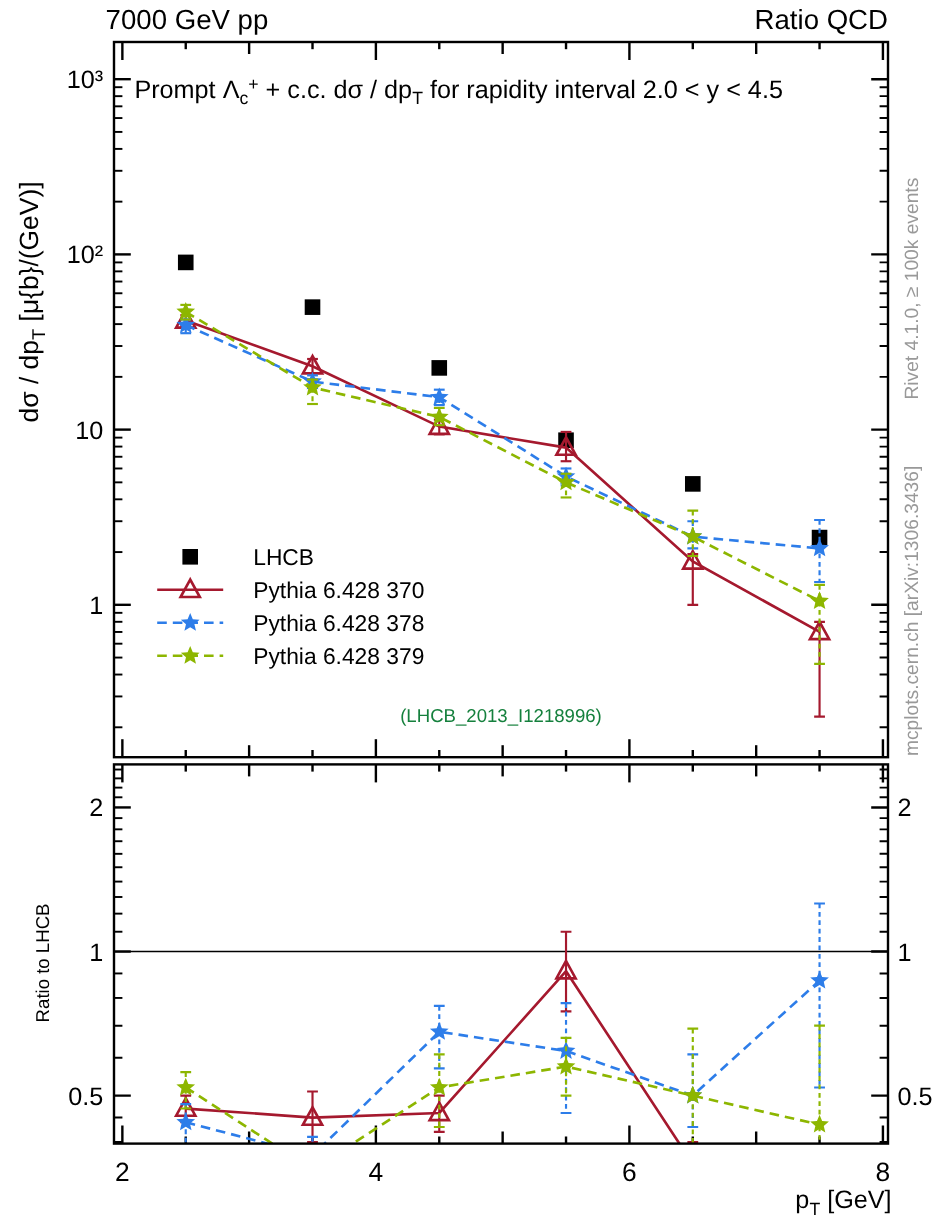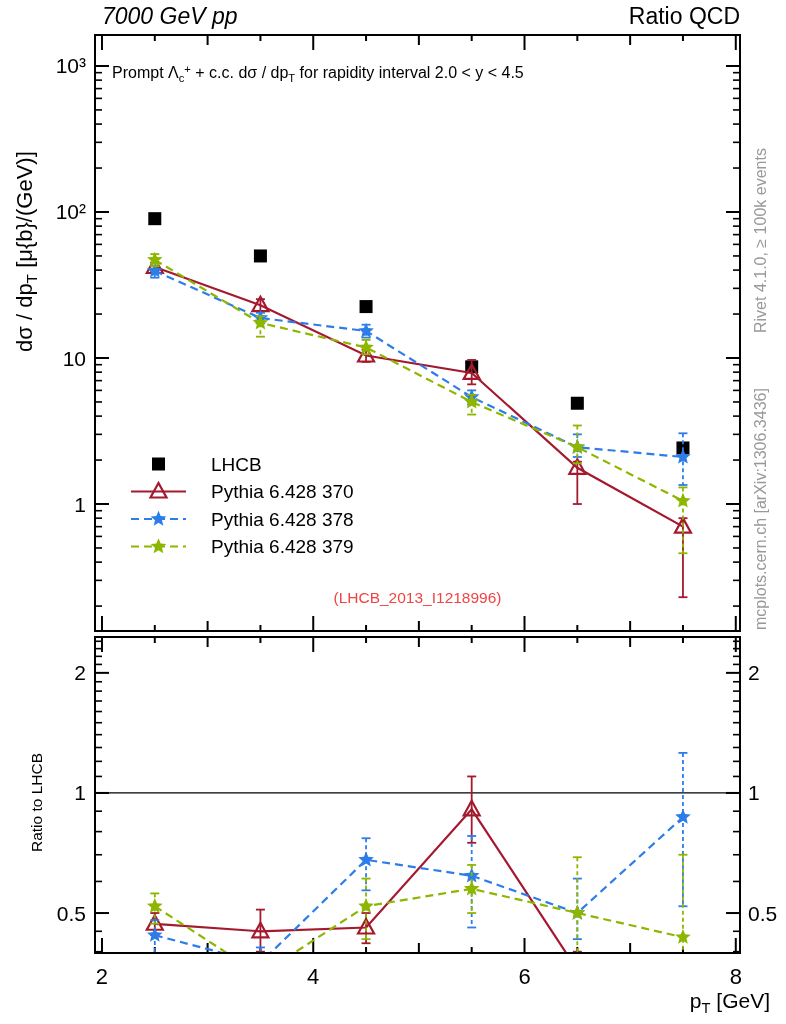--- a/index.html
+++ b/index.html
@@ -1,30 +1,30 @@
 <!DOCTYPE html>
 <html><head>
 <meta charset="utf-8">
 <style>
   html,body{margin:0;padding:0;background:#fff;}
   .page{position:relative;width:786px;height:1024px;background:#fff;overflow:hidden;
         font-family:"Liberation Sans",sans-serif;color:#000;}
   .page svg{position:absolute;left:0;top:0;}
   .abs{position:absolute;white-space:nowrap;}
   .hdr{font-size:23px;top:3px;}
-  .hdr-left{left:102px;font-style:italic;}
+  .hdr-left{left:88px;}
   .hdr-right{right:46px;}
-  .plot-title{left:112px;top:63px;font-size:16px;}
+  .plot-title{left:112px;top:63px;font-size:21px;}
   .ylab{left:12px;top:352px;transform:rotate(-90deg);transform-origin:0 0;font-size:22px;}
   .ratiolab{left:28px;top:852px;transform:rotate(-90deg);transform-origin:0 0;font-size:15.5px;}
-  .xlab{right:16px;top:989px;font-size:21px;}
+  .xlab{right:43px;top:989px;font-size:21px;}
   .sidenote{color:#999;font-size:16px;transform:rotate(-90deg);transform-origin:0 0;}
   .rivet{left:752px;top:333px;}
   .mcplots{left:752px;top:630px;}
-  .watermark{left:95px;width:645px;text-align:center;top:589px;font-size:15.5px;color:#ef4444;}
+  .watermark{left:95px;width:645px;text-align:center;top:589px;font-size:15.5px;color:#15803d;}
   sub{font-size:70%;vertical-align:-0.35em;}
   sup{font-size:70%;vertical-align:0.45em;}
 </style>
 </head>
 <body>
 
 <div class="page">
   <svg width="786" height="1024" viewBox="0 0 786 1024">
       <defs>
         <clipPath id="clip-main">

